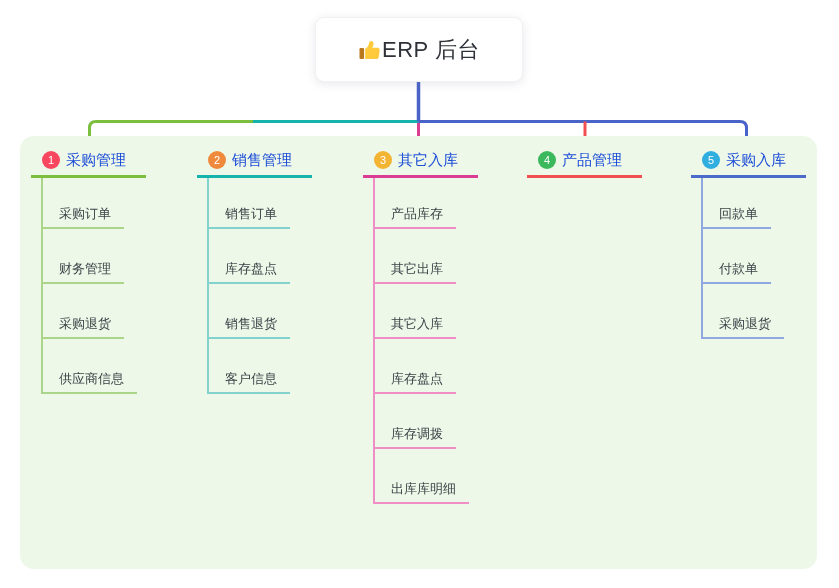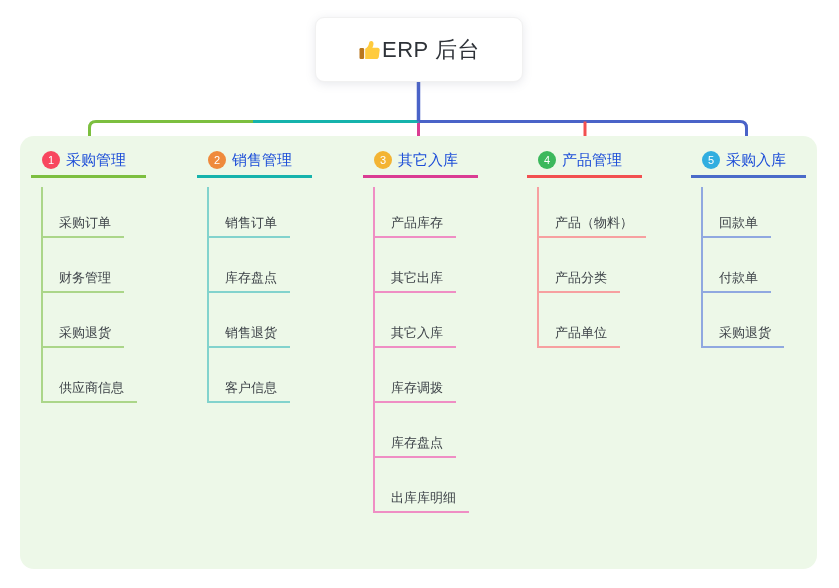--- a/index.html
+++ b/index.html
@@ -32,21 +32,21 @@
     box-sizing:border-box;width:115px;height:29px;
     padding:0 0 4px 11px;
     border-bottom:3px solid var(--line);
   }
   .num{
     width:18px;height:18px;border-radius:50%;background:var(--circle);
     color:#ffffff;font-size:11px;line-height:18px;text-align:center;
     flex:0 0 18px;
   }
   .title-text{font-size:15px;font-weight:500;color:#1d4ed8;white-space:nowrap;}
-  .children{margin-left:10px;border-left:2px solid var(--cl);width:max-content;margin-top:9px;}
+  .children{margin-left:10px;border-left:2px solid var(--cl);width:max-content;}
   .child{
     display:flex;align-items:flex-end;
     height:49px;padding:0 13px 4px 16px;
     border-bottom:2px solid var(--cl);
     width:max-content;
   }
   .child:first-child{height:45px;}
   .child span{font-size:13px;color:#3d4248;white-space:nowrap;}
 </style>
 </head>
@@ -125,47 +125,36 @@
           <div class="child">
             <span>产品库存</span>
           </div>
           <div class="child">
             <span>其它出库</span>
           </div>
           <div class="child">
             <span>其它入库</span>
           </div>
           <div class="child">
-            <span>库存调拨</span>
+            <span>库存盘点</span>
           </div>
           <div class="child">
-            <span>库存盘点</span>
+            <span>库存调拨</span>
           </div>
           <div class="child">
             <span>出库库明细</span>
           </div>
         </div>
     </div>
 
     <div class="branch" style="left: 507px; --line: #f25050; --cl: #f7a0a0; --circle: #3cb85c;">
       <div class="branch-title">
         <span class="num">4</span>
         <span class="title-text">产品管理</span>
       </div>
-      <div class="children">
-          <div class="child">
-            <span>产品（物料）</span>
-          </div>
-          <div class="child">
-            <span>产品分类</span>
-          </div>
-          <div class="child">
-            <span>产品单位</span>
-          </div>
-        </div>
     </div>
 
     <div class="branch" style="left: 671px; --line: #4a6bc9; --cl: #90a8e0; --circle: #31aee0;">
       <div class="branch-title">
         <span class="num">5</span>
         <span class="title-text">采购入库</span>
       </div>
       <div class="children">
           <div class="child">
             <span>回款单</span>

